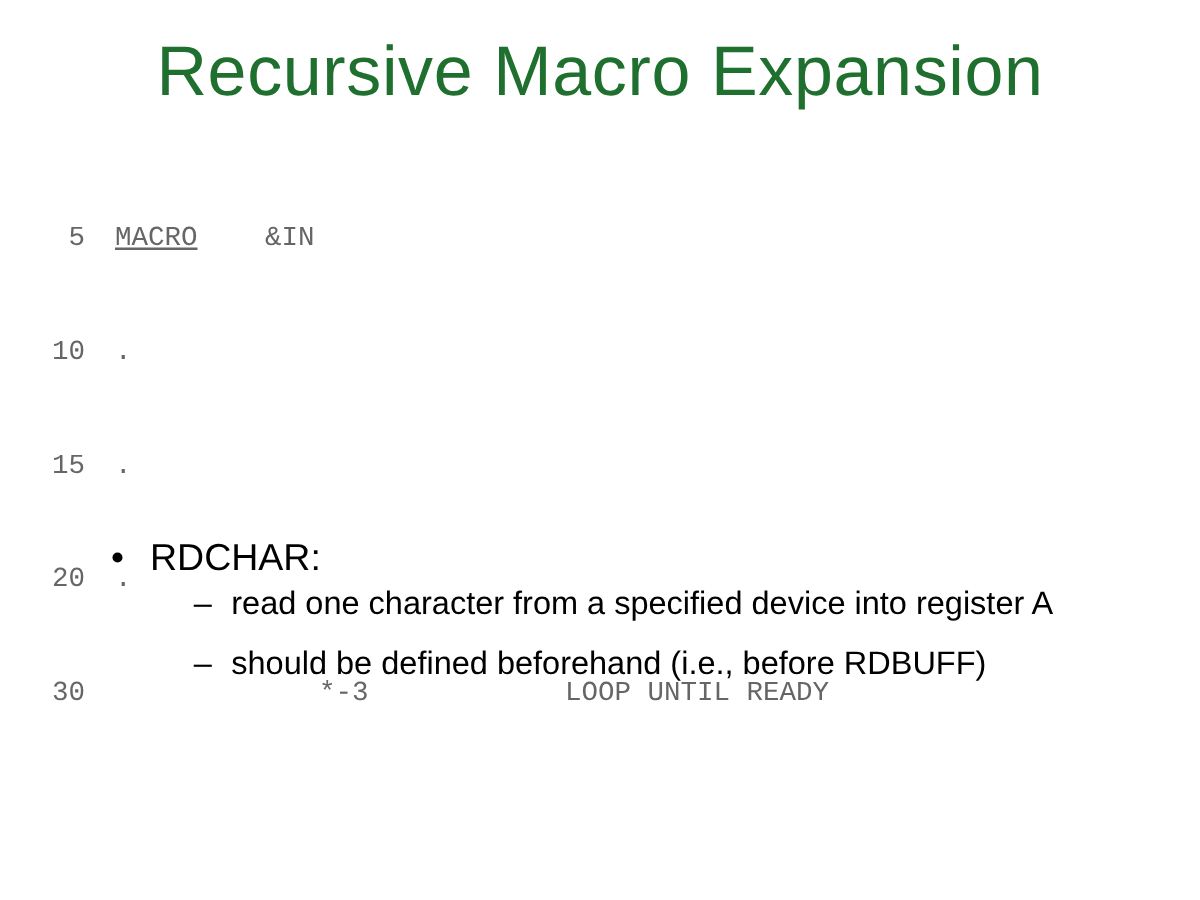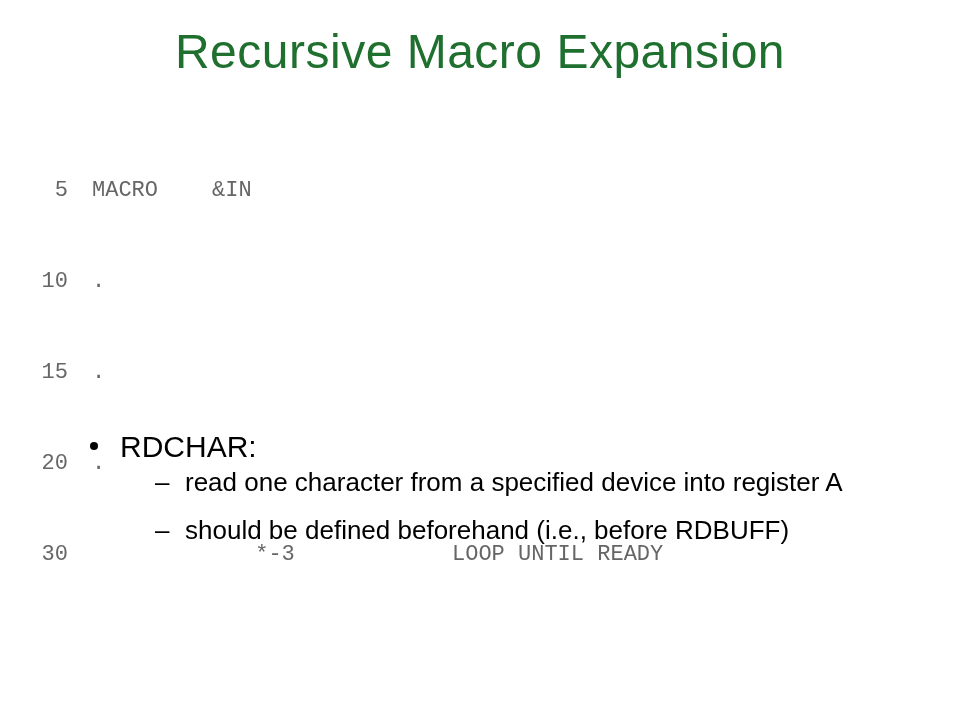--- a/index.html
+++ b/index.html
@@ -16,40 +16,40 @@
     width: 960px;
     height: 720px;
     box-sizing: border-box;
   }
   .title {
     position: absolute;
     top: 24px;
     left: 0;
     right: 0;
     text-align: center;
-    font-size: 48px;
+    font-size: 56px;
     color: #1f6f2f;
     font-weight: 400;
     letter-spacing: 0.5px;
   }
   .code-area {
     position: absolute;
     top: 115px;
     left: 20px;
     right: 20px;
     font-family: "Courier New", Courier, monospace;
     font-size: 22px;
     color: #666666;
     white-space: pre;
     line-height: 1.38;
   }
   .code-row { display: flex; }
   .ln { display:inline-block; width: 48px; text-align: right; padding-right: 24px; color:#666; }
   .c-label   { display:inline-block; width: 150px; }
-  .c-opcode  { display:inline-block; width: 120px; }
+  .c-opcode  { display:inline-block; width: 120px; text-decoration: underline; }
   .c-operand { display:inline-block; width: 210px; }
   .c-comment { display:inline-block; }
   .bullets {
     position: absolute;
     top: 430px;
     left: 90px;
     right: 55px;
     font-size: 30px;
     color: #000000;
   }

